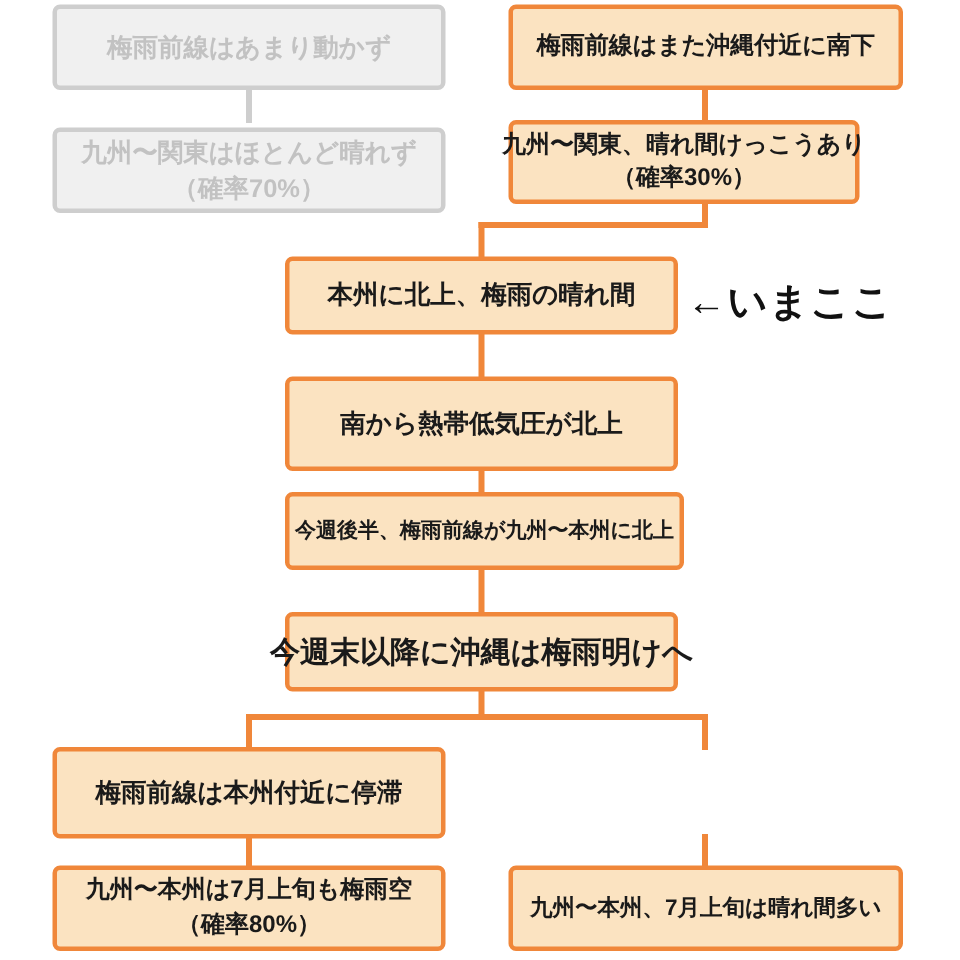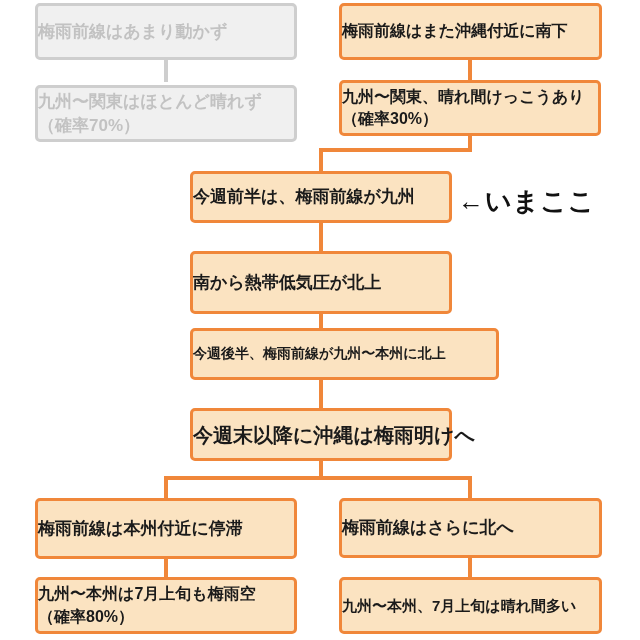--- a/index.html
+++ b/index.html
@@ -3,21 +3,21 @@
 <meta charset="utf-8">
 <style>
   html,body{margin:0;padding:0;background:#ffffff;}
   .canvas{
     position:relative;width:640px;height:640px;background:var(--background,#fff);
     font-family:"Liberation Sans","DejaVu Sans",sans-serif;font-weight:bold;
     overflow:hidden;
   }
   .node{
     position:absolute;box-sizing:border-box;
-    display:flex;flex-direction:column;align-items:flex-start;justify-content:center;
+    display:flex;flex-direction:column;align-items:center;justify-content:center;
     border:3px solid var(--accent,#f0873a);
     background:var(--box-fill,#fbe3c1);
     border-radius:5px;
     color:var(--text,#1a1a1a);
     text-align:center;line-height:1.4;white-space:nowrap;
     z-index:2;
   }
   .node.inactive{
     border-color:var(--inactive-border,#cecece);
     background:var(--inactive-fill,#f0f0f0);
@@ -42,41 +42,41 @@
   <div class="conn gray" style="left:164px;top:58px;width:4px;height:24px"></div>
   <div class="node inactive" style="left:35px;top:85px;width:262px;height:57px;font-size:17px">
     <span>九州〜関東はほとんど晴れず</span>
     <span>（確率70%）</span>
   </div>
 
   <div class="node" style="left:339px;top:3px;width:263px;height:57px;font-size:16px">
     <span>梅雨前線はまた沖縄付近に南下</span>
   </div>
   <div class="conn" style="left:468px;top:58px;width:4px;height:24px"></div>
-  <div class="node" style="left:339px;top:80px;width:262px;height:56px;font-size:16px">
+  <div class="node" style="left:339px;top:80px;width:234px;height:56px;font-size:16px">
     <span>九州〜関東、晴れ間けっこうあり</span>
     <span>（確率30%）</span>
   </div>
 
   <div class="conn" style="left:468px;top:134px;width:4px;height:18px"></div>
   <div class="conn" style="left:319px;top:148px;width:153px;height:4px"></div>
   <div class="conn" style="left:319px;top:148px;width:4px;height:25px"></div>
 
   <div class="node" style="left:190px;top:171px;width:262px;height:52px;font-size:17px">
-    <span>今週前半は、梅雨前線が九州</span>
+    <span>本州に北上、梅雨の晴れ間</span>
   </div>
   <div class="marker" style="left:458px;top:184px">←いまここ</div>
 
   <div class="conn" style="left:319px;top:221px;width:4px;height:32px"></div>
   <div class="node" style="left:190px;top:251px;width:262px;height:63px;font-size:17px">
     <span>南から熱帯低気圧が北上</span>
   </div>
 
   <div class="conn" style="left:319px;top:301px;width:4px;height:29px"></div>
-  <div class="node" style="left:190px;top:328px;width:309px;height:52px;font-size:14px">
+  <div class="node" style="left:190px;top:328px;width:266px;height:52px;font-size:14px">
     <span>今週後半、梅雨前線が九州〜本州に北上</span>
   </div>
 
   <div class="conn" style="left:319px;top:378px;width:4px;height:32px"></div>
   <div class="node" style="left:190px;top:408px;width:262px;height:53px;font-size:20px">
     <span>今週末以降に沖縄は梅雨明けへ</span>
   </div>
 
   <div class="conn" style="left:319px;top:459px;width:4px;height:21px"></div>
   <div class="conn" style="left:164px;top:476px;width:308px;height:4px"></div>
@@ -85,21 +85,18 @@
 
   <div class="node" style="left:35px;top:498px;width:262px;height:61px;font-size:17px">
     <span>梅雨前線は本州付近に停滞</span>
   </div>
   <div class="conn" style="left:164px;top:557px;width:4px;height:23px"></div>
   <div class="node" style="left:35px;top:577px;width:262px;height:57px;font-size:16px">
     <span>九州〜本州は7月上旬も梅雨空</span>
     <span>（確率80%）</span>
   </div>
 
-  <div class="node" style="left:339px;top:498px;width:263px;height:60px;font-size:17px">
-    <span>梅雨前線はさらに北へ</span>
-  </div>
   <div class="conn" style="left:468px;top:556px;width:4px;height:23px"></div>
   <div class="node" style="left:339px;top:577px;width:263px;height:57px;font-size:15px">
     <span>九州〜本州、7月上旬は晴れ間多い</span>
   </div>
 
 </div>
 
 </body></html>

